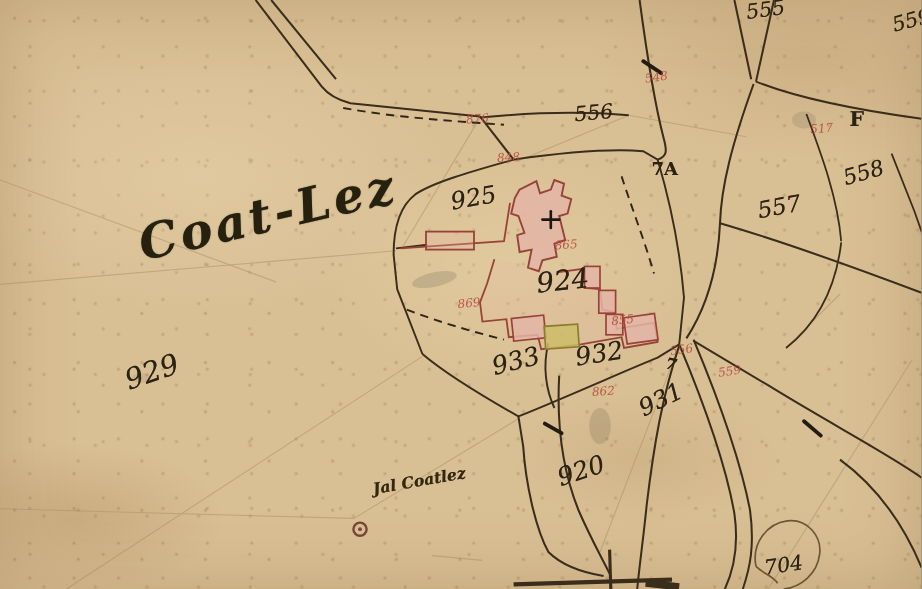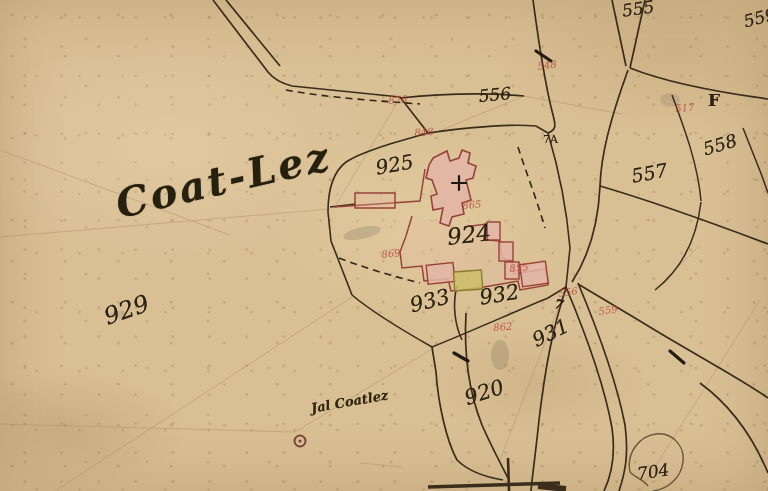--- a/index.html
+++ b/index.html
@@ -27,21 +27,21 @@
     font-style:italic;color:#2c2213;pointer-events:none;
     text-shadow:0 0 .5px rgba(44,34,19,.6);
   }
   .lbl.red{color:#b5473a;text-shadow:none;opacity:.85;font-size:10px;}
   .place-name{
     font-size:40px;font-weight:700;letter-spacing:3px;color:#26200f;
     text-shadow:0 0 1px rgba(38,32,15,.55);
   }
   .note{font-size:13px;font-weight:700;color:#33270f;}
   .sect{font-style:normal;font-weight:700;font-size:17px;}
-  .tiny{font-size:11px;font-style:normal;font-weight:400;}
+  .tiny{font-size:15px;font-style:normal;font-weight:700;}
 </style>
 </head>
 <body>
 
 <div class="map-viewport">
 
   <svg width="768" height="491" viewBox="0 0 768 491">
 
     <g stroke="#ad9066" stroke-width="0.9" opacity="0.55" fill="none">
       <path d="M0,237 L330,209"></path>

